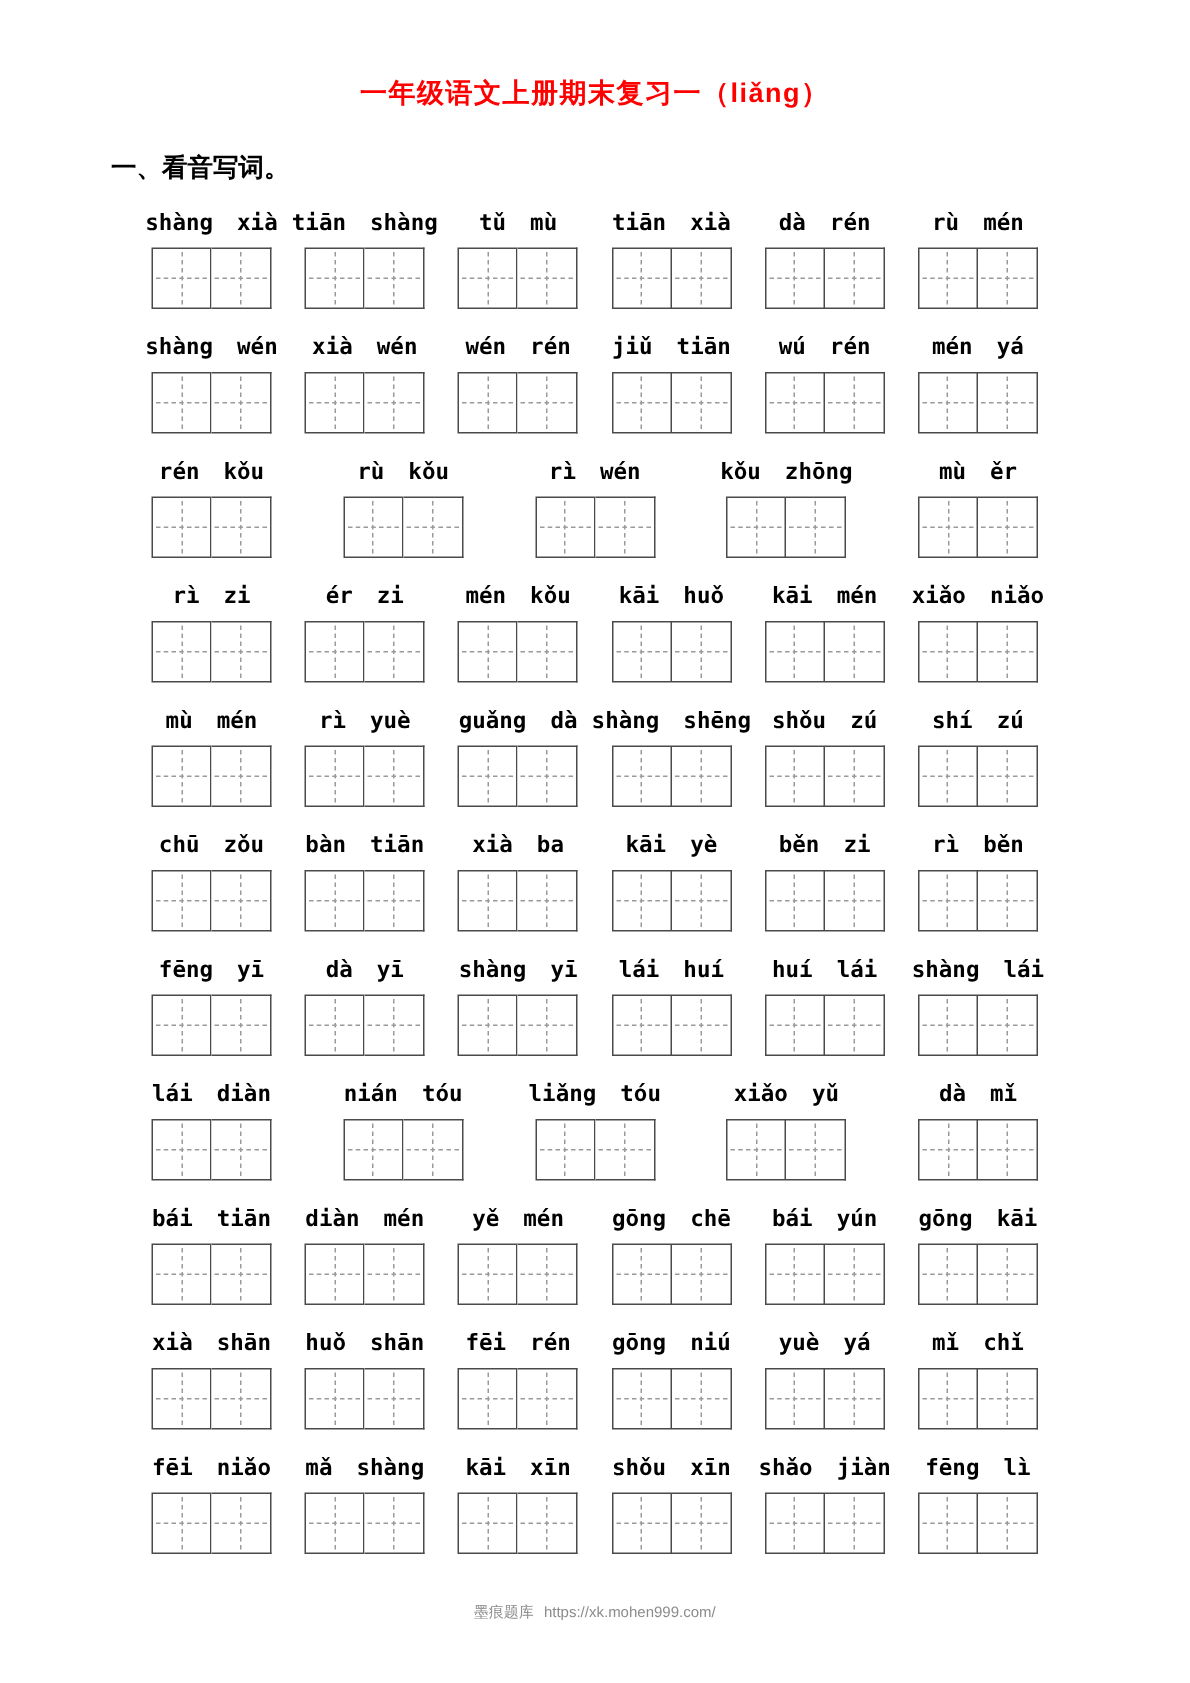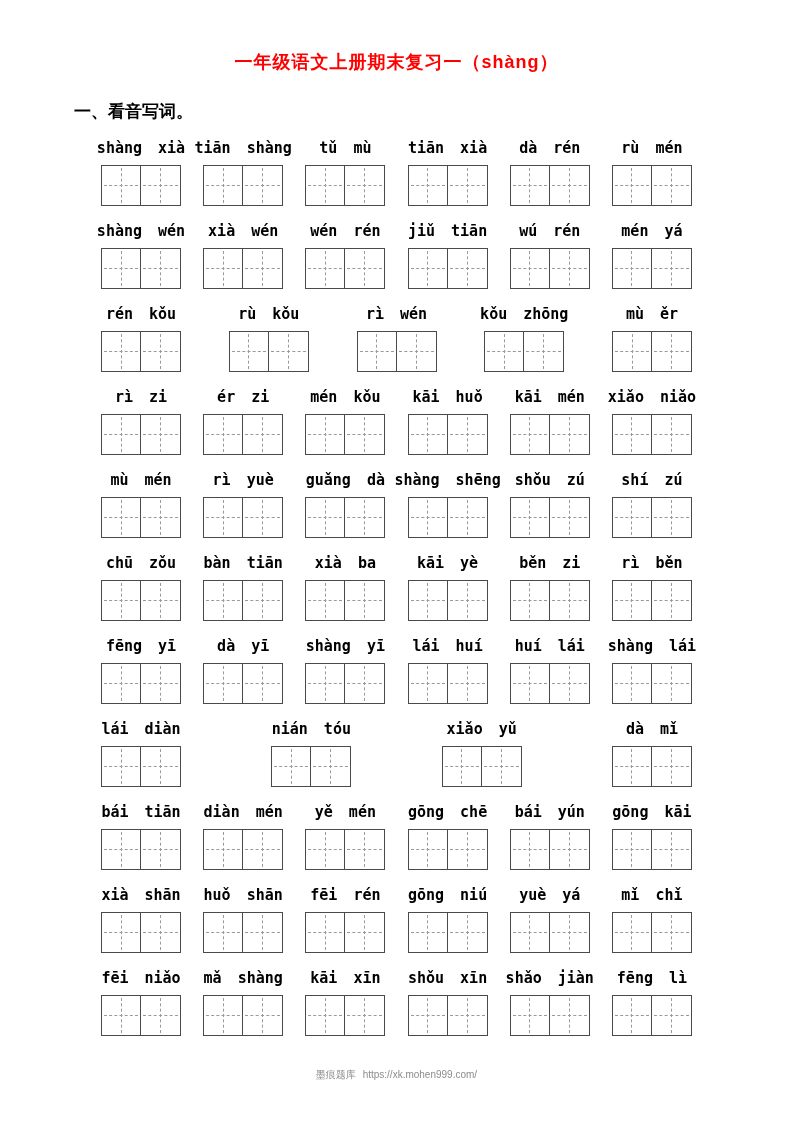--- a/index.html
+++ b/index.html
@@ -95,21 +95,21 @@
     text-align: center;
     color: #8c8c8c;
     font-size: 10px;
   }
   .footer span { margin: 0 2px; }
 </style>
 </head>
 <body>
 
 <div class="page">
-  <div class="title">一年级语文上册期末复习一（shàng）</div>
+  <div class="title">一年级语文上册期末复习一（liǎng）</div>
 
   <div class="section-heading">一、看音写词。</div>
 
   <div class="rows" id="rows">
       <div class="word-row">
         <div class="word-group">
           <div class="pinyin">shàng xià</div>
           <div class="pair">
             <div class="cell"></div>
             <div class="cell"></div>
@@ -411,20 +411,27 @@
       <div class="word-row">
         <div class="word-group">
           <div class="pinyin">lái diàn</div>
           <div class="pair">
             <div class="cell"></div>
             <div class="cell"></div>
           </div>
         </div>
         <div class="word-group">
           <div class="pinyin">nián tóu</div>
+          <div class="pair">
+            <div class="cell"></div>
+            <div class="cell"></div>
+          </div>
+        </div>
+        <div class="word-group">
+          <div class="pinyin">liǎng tóu</div>
           <div class="pair">
             <div class="cell"></div>
             <div class="cell"></div>
           </div>
         </div>
         <div class="word-group">
           <div class="pinyin">xiǎo yǔ</div>
           <div class="pair">
             <div class="cell"></div>
             <div class="cell"></div>

